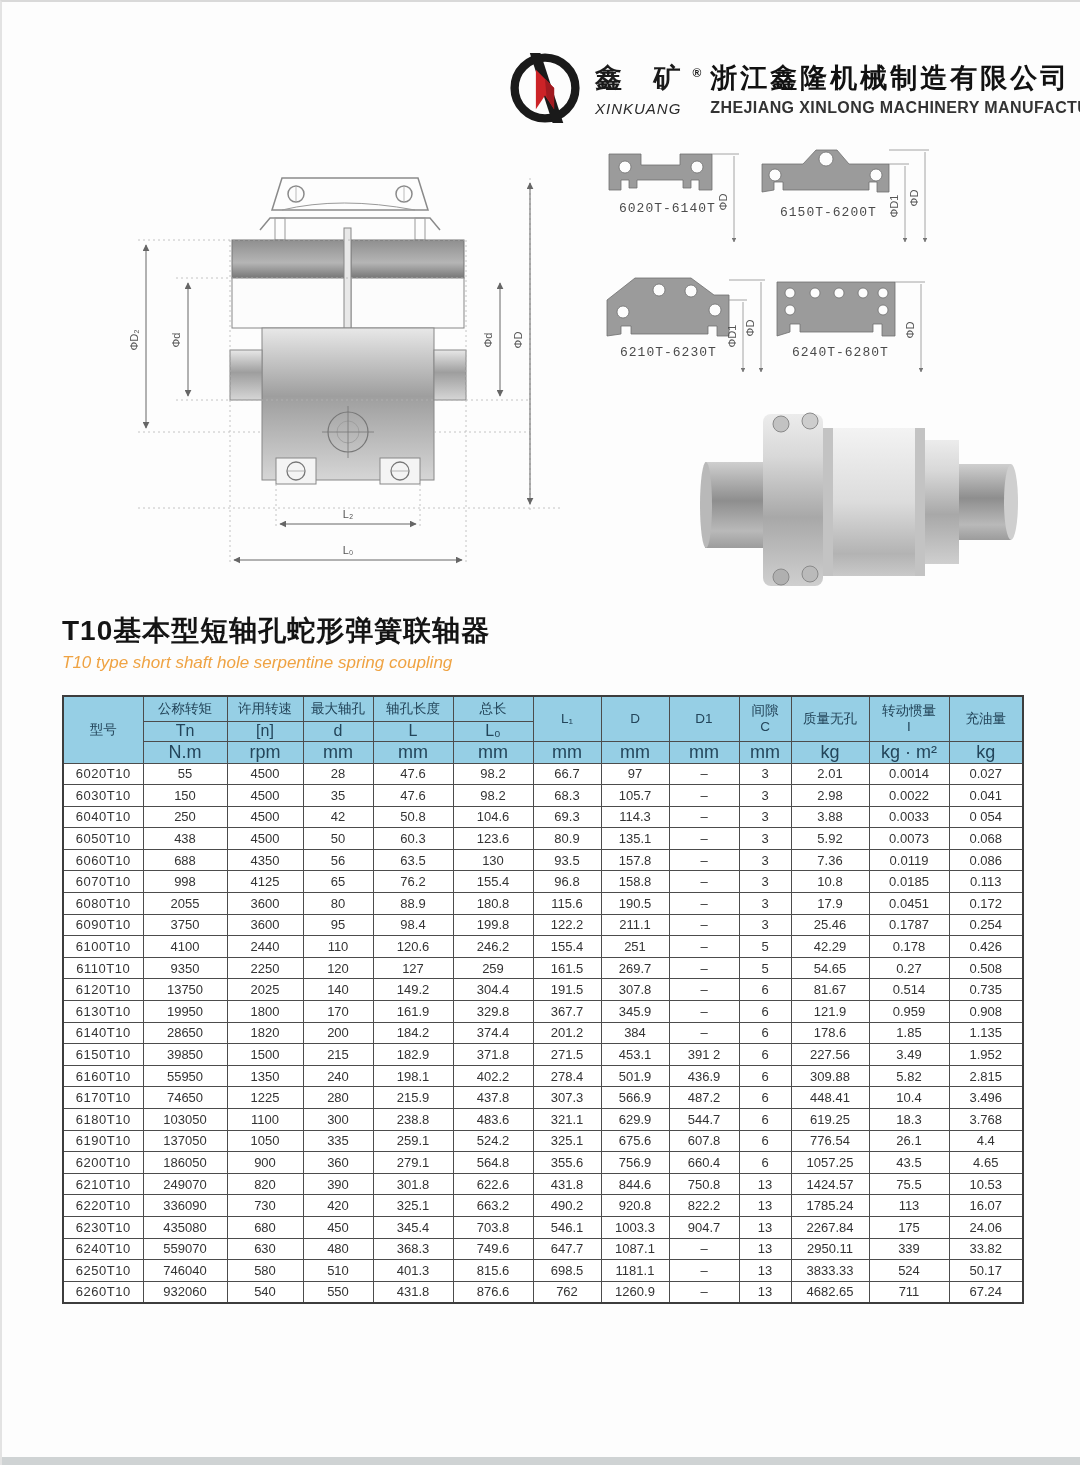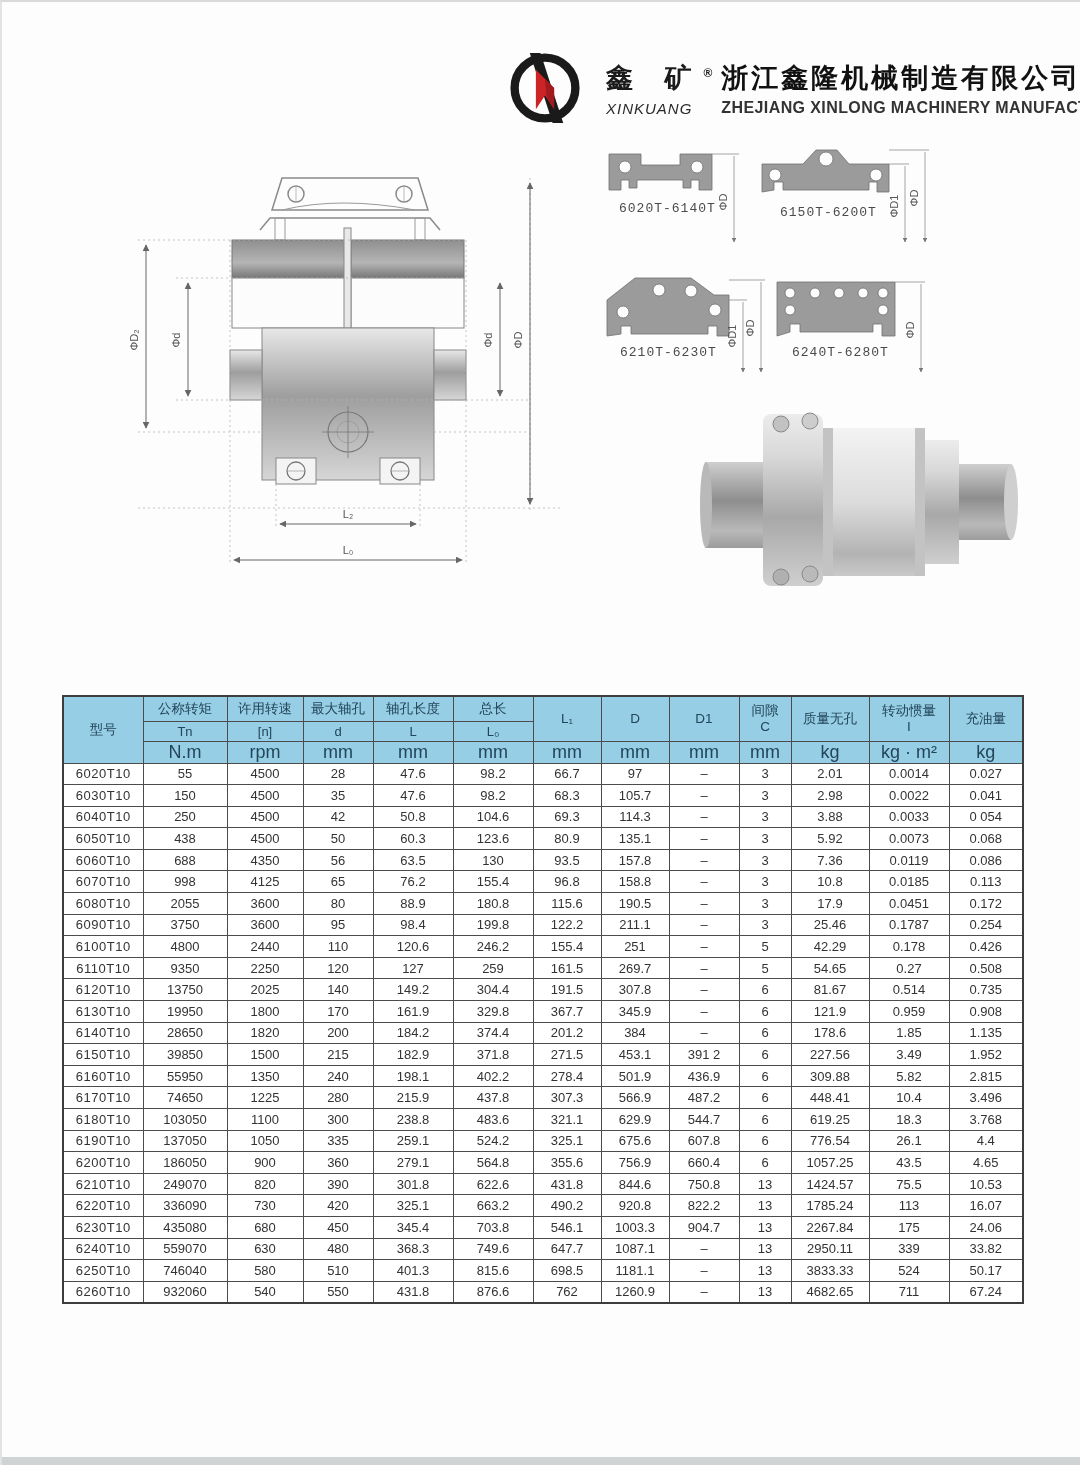--- a/index.html
+++ b/index.html
@@ -8,21 +8,21 @@
   .page {
     position:absolute; left:0; top:0; width:1080px; height:1465px;
     background:#fdfdfd; border-top:2px solid #d9d9d9; border-left:2px solid #e3e3e3;
     overflow:hidden;
   }
   .page-bottom-strip { position:absolute; left:0; bottom:0; width:1080px; height:8px; background:#cfd3d4; }
 
   
   .brand { position:absolute; left:505px; top:44px; width:520px; height:84px; display:flex; align-items:center; }
   .brand-logo { width:76px; height:76px; flex:0 0 76px; }
-  .brand-mid { margin-left:23px; width:108px; }
+  .brand-mid { margin-left:12px; width:108px; }
   .brand-cn { font-size:27px; font-weight:bold; color:#1a1a1a; letter-spacing:12px; white-space:nowrap; }
   .brand-reg { font-size:12px; color:#1a1a1a; vertical-align:super; letter-spacing:0; }
   .brand-en { font-size:15px; color:#2a2a2a; letter-spacing:1px; margin-top:4px;font-style:italic; }
   .company { margin-left:9px; }
   .company-cn { font-size:27px; font-weight:bold; color:#111; letter-spacing:3px; white-space:nowrap; }
   .company-en { font-size:16px; font-weight:bold; color:#333; letter-spacing:0.4px; margin-top:3px; white-space:nowrap; }
 
   
   .main-drawing { position:absolute; left:58px; top:148px; width:515px; height:435px; }
   .part-diagrams { position:absolute; left:585px; top:138px; width:448px; height:240px; }
@@ -38,21 +38,21 @@
   
   .spec-table-wrap { position:absolute; left:60px; top:693px; width:960px; }
   table.spec { border-collapse:collapse; table-layout:fixed; width:960px; }
   table.spec th, table.spec td {
     border:1px solid #4c4c4c; text-align:center; vertical-align:middle;
     color:#333; overflow:hidden; white-space:nowrap;
   }
   table.spec { border:2px solid #3d3d3d; }
   table.spec thead th { background:#96cfe5; color:#23455a; font-weight:normal; }
   table.spec thead tr:nth-child(1) th { font-size:13.5px; height:25px; }
-  table.spec thead tr:nth-child(2) th { font-size:13px; height:20px; }
+  table.spec thead tr:nth-child(2) th { font-size:16px; height:20px; }
   table.spec thead tr:nth-child(3) th { font-size:18px; height:20px; }
   table.spec td { font-size:13px; height:21.6px; background:#fff; }
   table.spec td.model-cell { font-size:13px; letter-spacing:0.5px; }
   .h2line span { display:block; line-height:1.15; }
 </style>
 </head>
 <body>
 
 <div class="page">
 
@@ -245,20 +245,24 @@
     <circle cx="84" cy="193" r="8" fill="#b0b0b0" stroke="#8a8a8a"></circle>
     <circle cx="113" cy="190" r="8" fill="#bababa" stroke="#8a8a8a"></circle>
     <rect x="126" y="44" width="102" height="148" rx="4" fill="url(#drumV)"></rect>
     <rect x="126" y="44" width="10" height="148" fill="#c3c3c3"></rect>
     <rect x="218" y="44" width="10" height="148" fill="#c3c3c3"></rect>
     <rect x="228" y="56" width="34" height="124" fill="url(#metalV)"></rect>
     <rect x="262" y="80" width="52" height="76" fill="url(#shaftV)"></rect>
     <ellipse cx="314" cy="118" rx="7" ry="38" fill="#cfcfcf"></ellipse>
   </svg>
 
+  <div class="title-block">
+    <div class="title-cn">T10基本型短轴孔蛇形弹簧联轴器</div>
+    <div class="title-en">T10 type short shaft hole serpentine spring coupling</div>
+  </div>
 
   <div class="spec-table-wrap">
     <table class="spec">
       <colgroup>
         <col style="width:80px">
           <col style="width:84px">
           <col style="width:76px">
           <col style="width:70px">
         <col style="width:80px">
           <col style="width:80px">
@@ -445,21 +449,21 @@
             <td>122.2</td>
             <td>211.1</td>
             <td>–</td>
             <td>3</td>
             <td>25.46</td>
             <td>0.1787</td>
             <td>0.254</td>
           </tr>
           <tr>
             <td class="model-cell">6100T10</td>
-            <td>4800</td>
+            <td>4100</td>
             <td>2440</td>
             <td>110</td>
             <td>120.6</td>
             <td>246.2</td>
             <td>155.4</td>
             <td>251</td>
             <td>–</td>
             <td>5</td>
             <td>42.29</td>
             <td>0.178</td>

